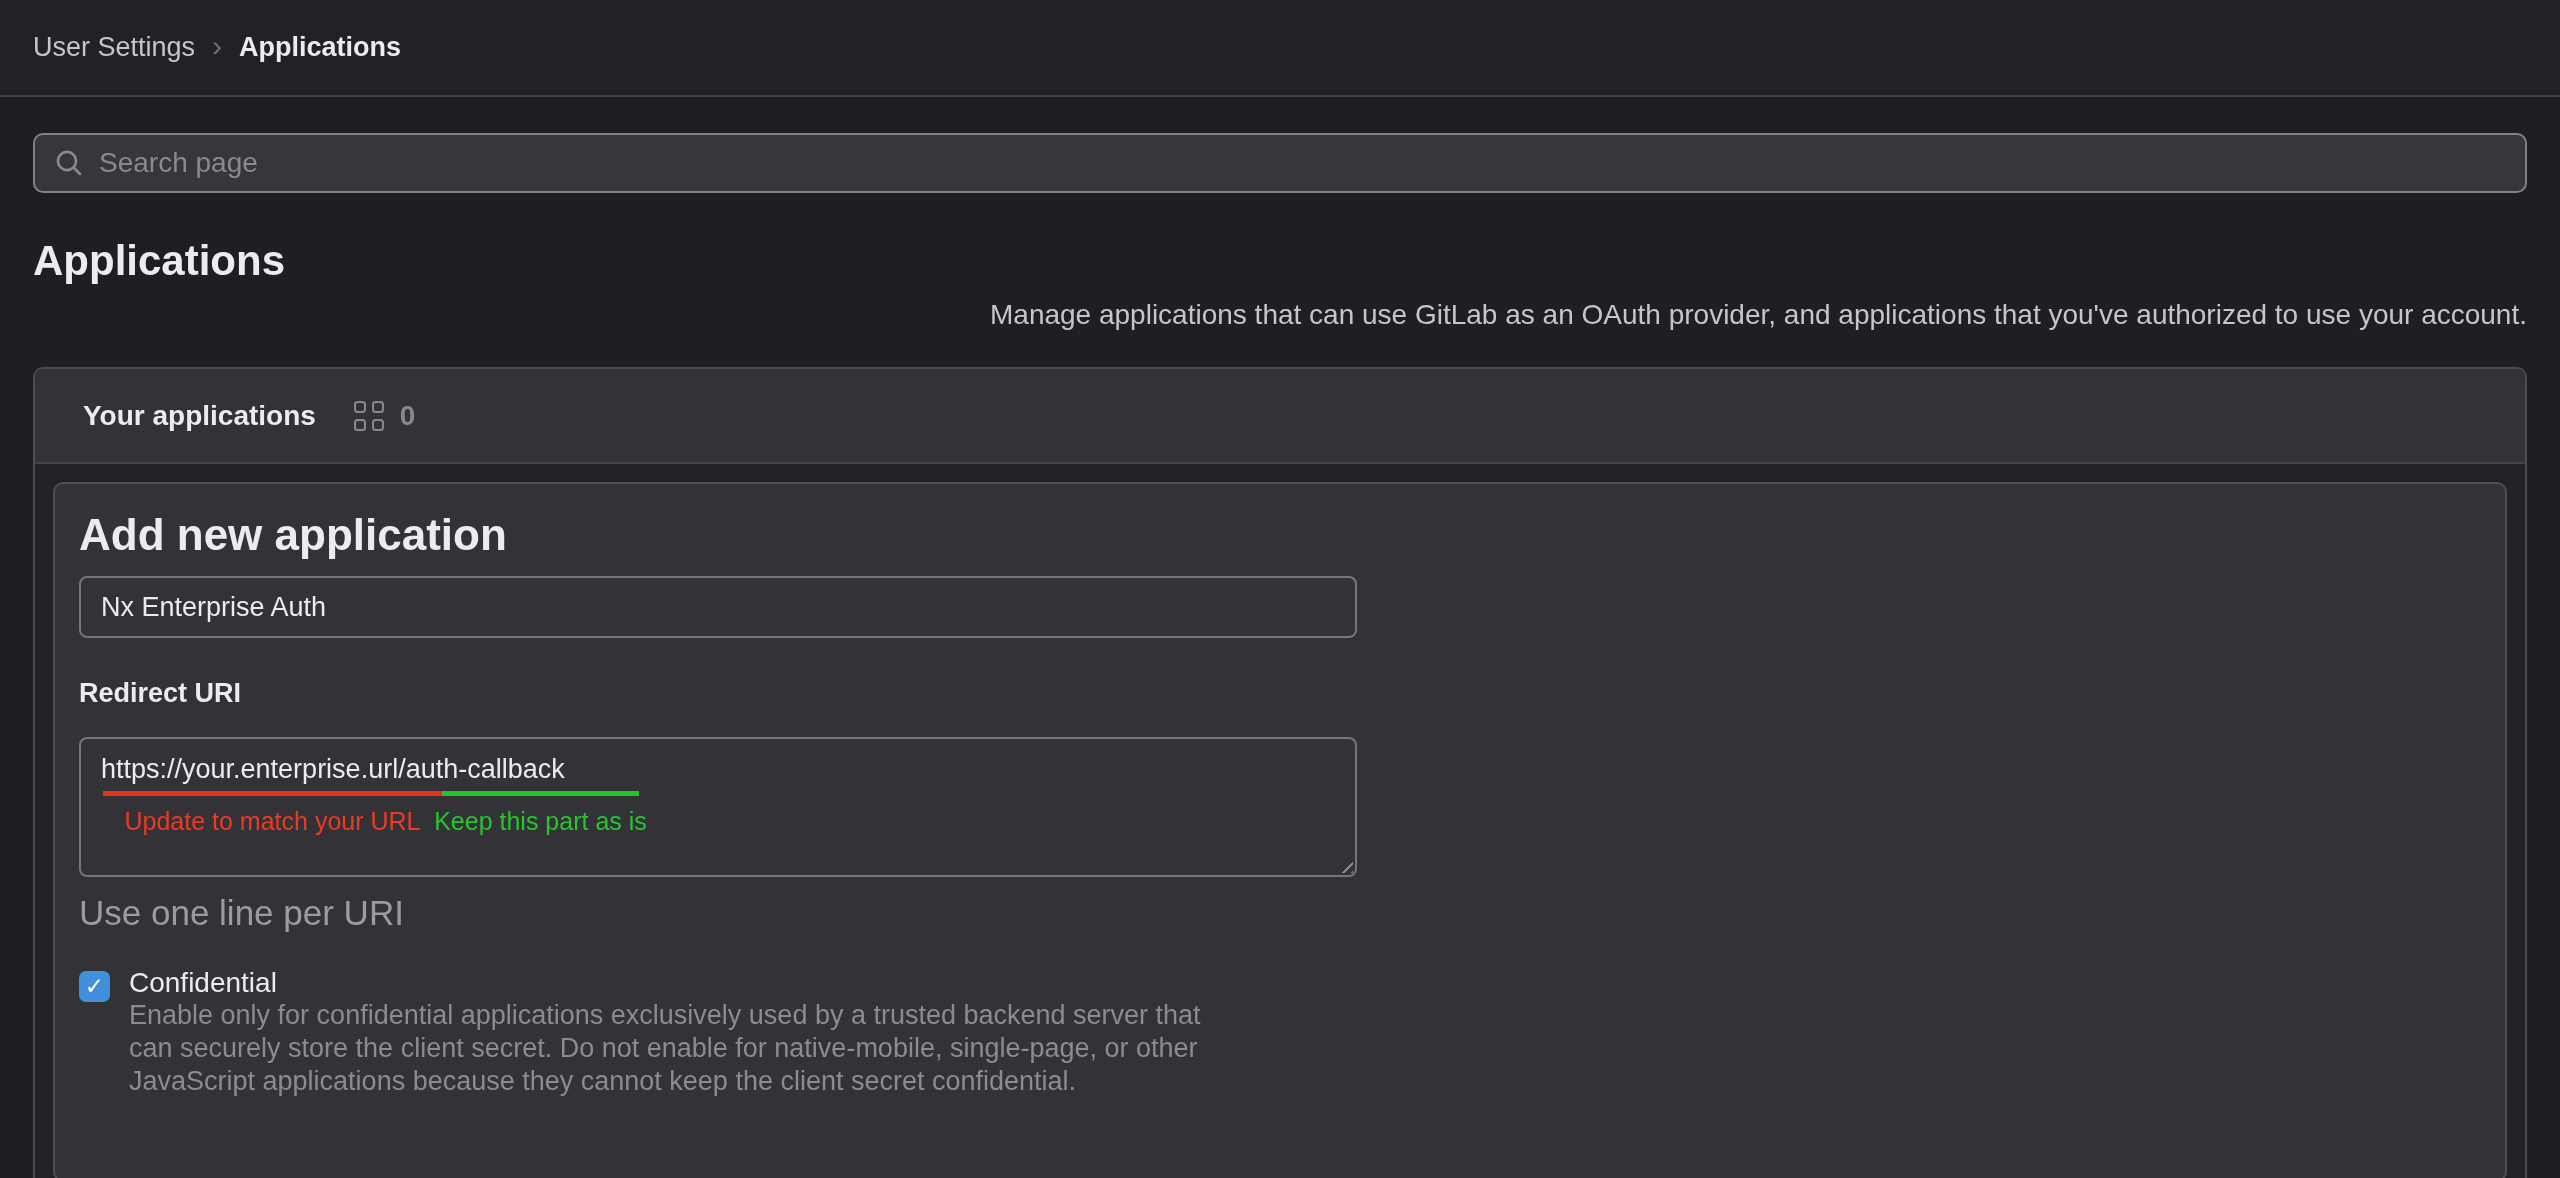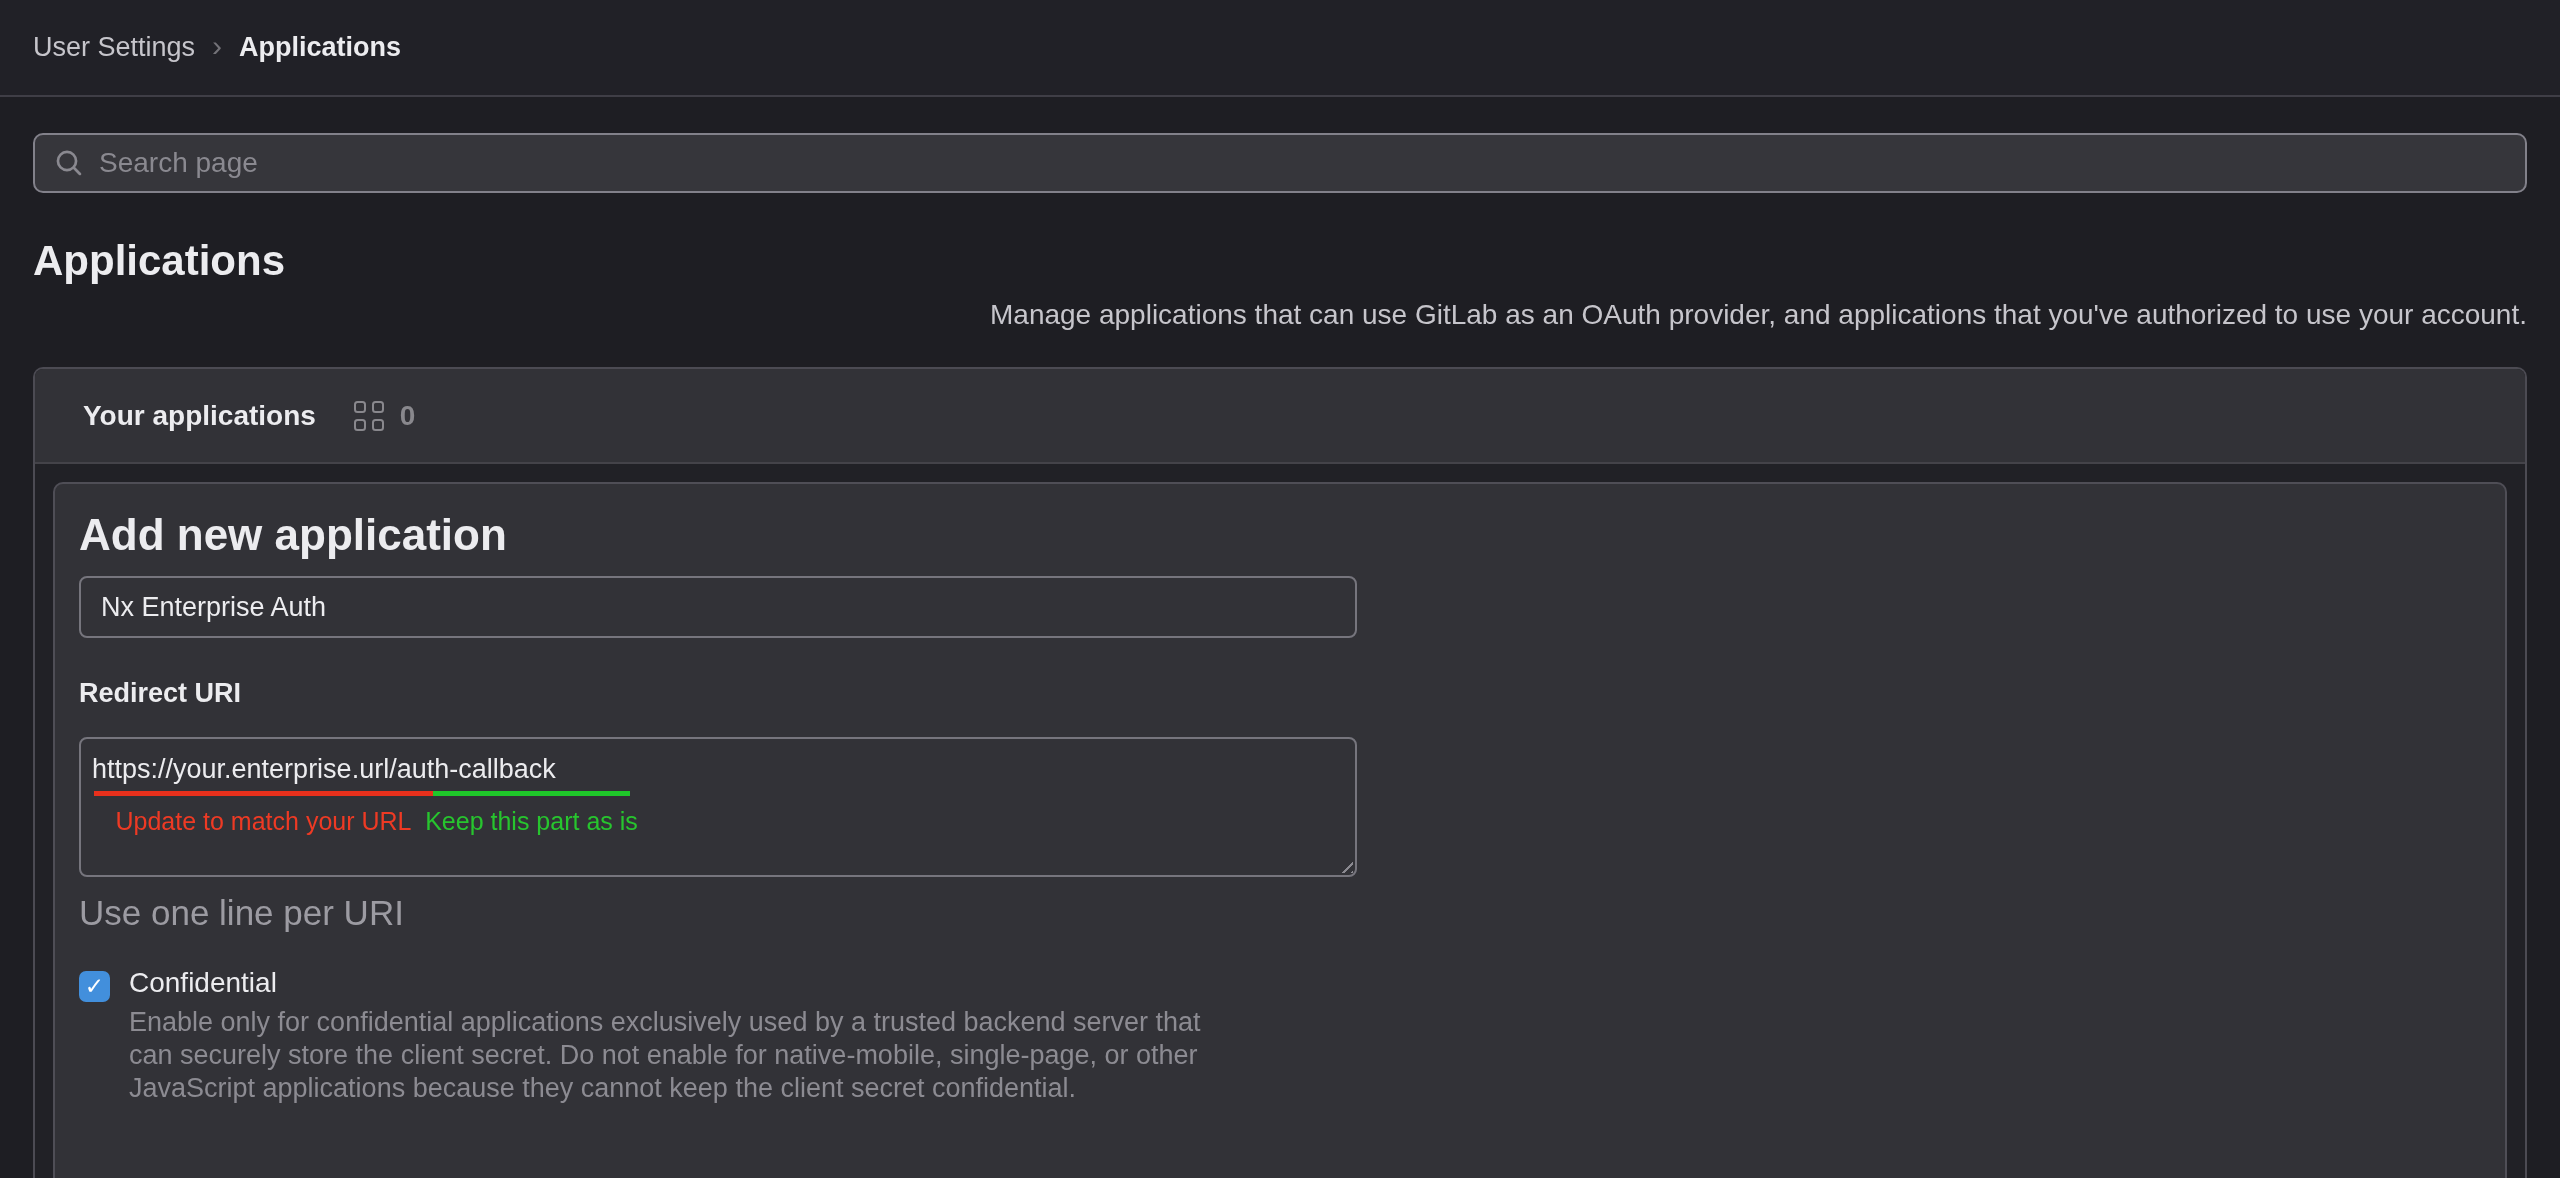--- a/index.html
+++ b/index.html
@@ -87,21 +87,21 @@
     font-size: 27px; color: #ececef;
     font-family: inherit; outline: none;
   }
 
   .redirect-box {
     position: relative; margin-top: 28px;
     width: 1278px; height: 140px;
     background: #323237;
     border: 2px solid #76757d;
     border-radius: 8px;
-    padding: 13px 11px;
+    padding: 13px 20px;
     overflow: hidden;
     cursor: text;
   }
   .url-line { font-size: 27px; line-height: 34px; color: #ececef; white-space: nowrap; }
   .ul-row { display: flex; margin: 5px 0 0 2px; height: 5px; }
   .ul-red   { width: 339px; background: var(--annotation-red-line, #e8301c); }
   .ul-green { width: 197px; background: var(--annotation-green-line, #1fc82a); }
   .ann-row { display: flex; margin: 11px 0 0 2px; font-size: 25px; }
   .ann { display: flex; justify-content: center; white-space: nowrap; }
   .ann-red   { width: 339px; color: var(--annotation-red, #ee3a24); }
@@ -121,21 +121,21 @@
     flex: none;
     width: 31px; height: 31px;
     border-radius: 7px;
     background: var(--checkbox-blue, #428fdc);
     display: flex; align-items: center; justify-content: center;
     margin-top: 4px; cursor: pointer;
   }
   .checkmark { color: #ffffff; font-size: 23px; line-height: 1; }
   .check-body { margin-left: 19px; }
   .check-label { font-size: 28px; cursor: pointer; }
-  .check-help { margin-top: 7px; font-size: 27px; line-height: 33px; color: #8c8b92; }
+  .check-help { font-size: 27px; line-height: 33px; color: #8c8b92; }
   .check-help div { white-space: nowrap; }
 </style>
 </head>
 <body>
 
 <header class="topbar">
   <nav class="breadcrumb">
     <a class="crumb">User Settings</a>
     <span class="crumb-sep">›</span>
     <span class="crumb current">Applications</span>

